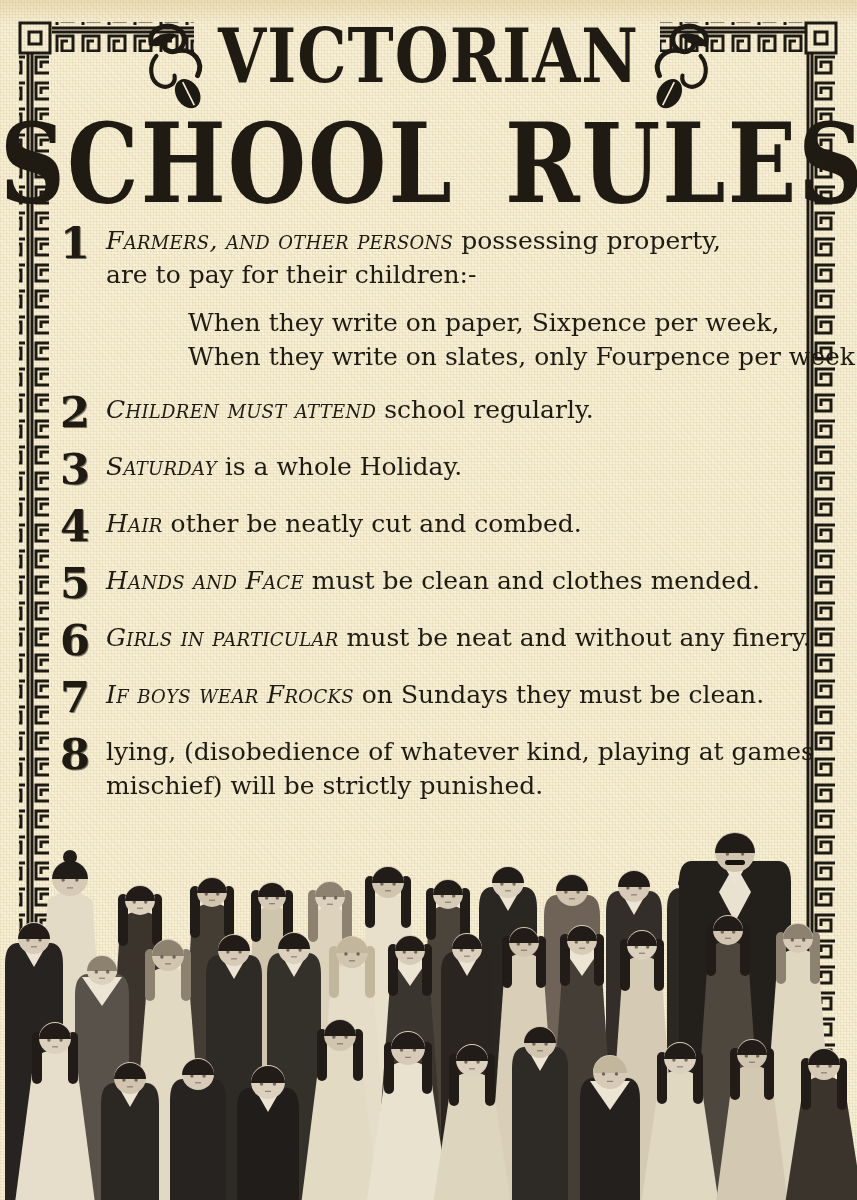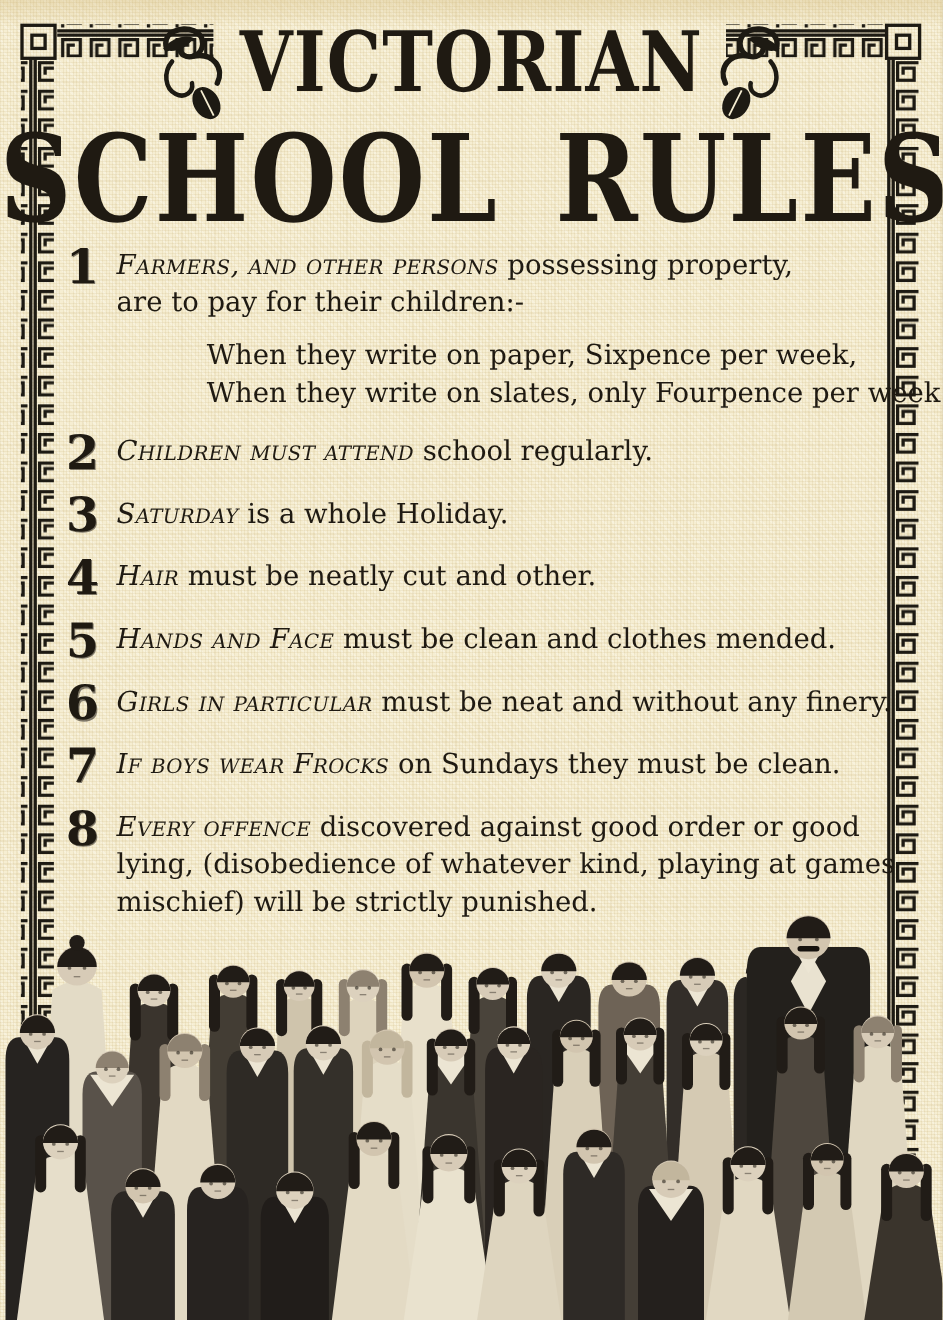--- a/index.html
+++ b/index.html
@@ -126,21 +126,21 @@
       </div>
       <div class="rule">
         <span class="rule-num">3</span>
         <div class="rule-body">
           <div class="rule-line"><span class="sc">Saturday</span><span> is a whole Holiday.</span></div>
         </div>
       </div>
       <div class="rule">
         <span class="rule-num">4</span>
         <div class="rule-body">
-          <div class="rule-line"><span class="sc">Hair</span><span> must be neatly cut and other.</span></div>
+          <div class="rule-line"><span class="sc">Hair</span><span> other be neatly cut and combed.</span></div>
         </div>
       </div>
       <div class="rule">
         <span class="rule-num">5</span>
         <div class="rule-body">
           <div class="rule-line"><span class="sc">Hands and Face</span><span> must be clean and clothes mended.</span></div>
         </div>
       </div>
       <div class="rule">
         <span class="rule-num">6</span>
@@ -150,21 +150,20 @@
       </div>
       <div class="rule">
         <span class="rule-num">7</span>
         <div class="rule-body">
           <div class="rule-line"><span class="sc">If boys wear Frocks</span><span> on Sundays they must be clean.</span></div>
         </div>
       </div>
       <div class="rule">
         <span class="rule-num">8</span>
         <div class="rule-body">
-          <div class="rule-line"><span class="sc">Every offence</span><span> discovered against good order or good</span></div>
           <div class="rule-line"><span>lying, (disobedience of whatever kind, playing at games</span></div>
           <div class="rule-line"><span>mischief) will be strictly punished.</span></div>
         </div>
       </div>
     </div>
 
   <svg class="photo" viewBox="0 0 857 370" role="img" aria-label="Black and white Victorian class photograph of about thirty-six schoolchildren in three rows with a mustached schoolmaster in a dark suit at the right">
       <g>
         <path d="M 47.6 70 Q 70 54 92.4 70 L 112.24000000000001 370 L 27.759999999999998 370 Z" fill="#e3dbc6"></path>
         <circle cx="70" cy="48" r="18" fill="#d7cbb7"></circle>

